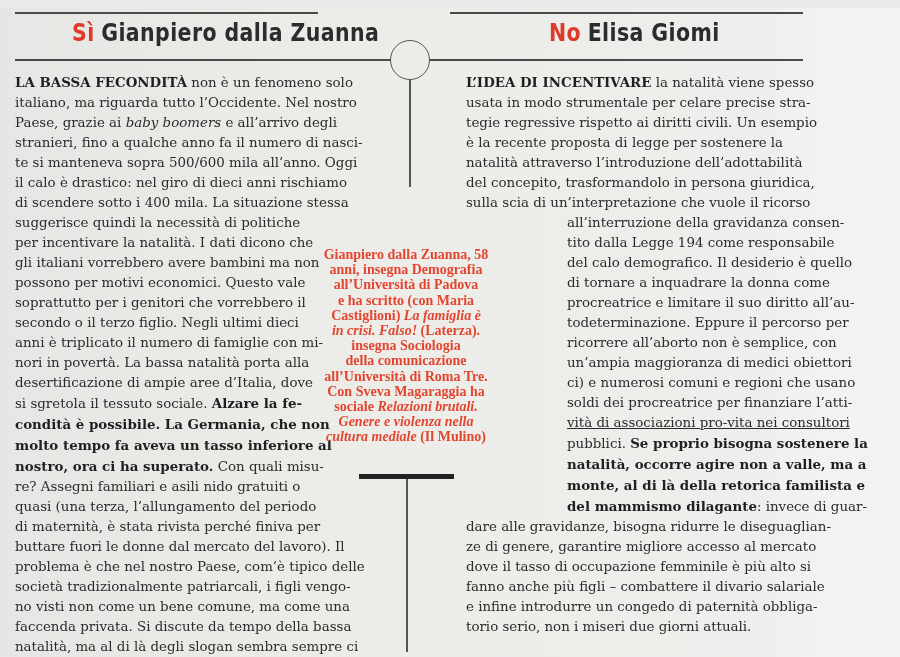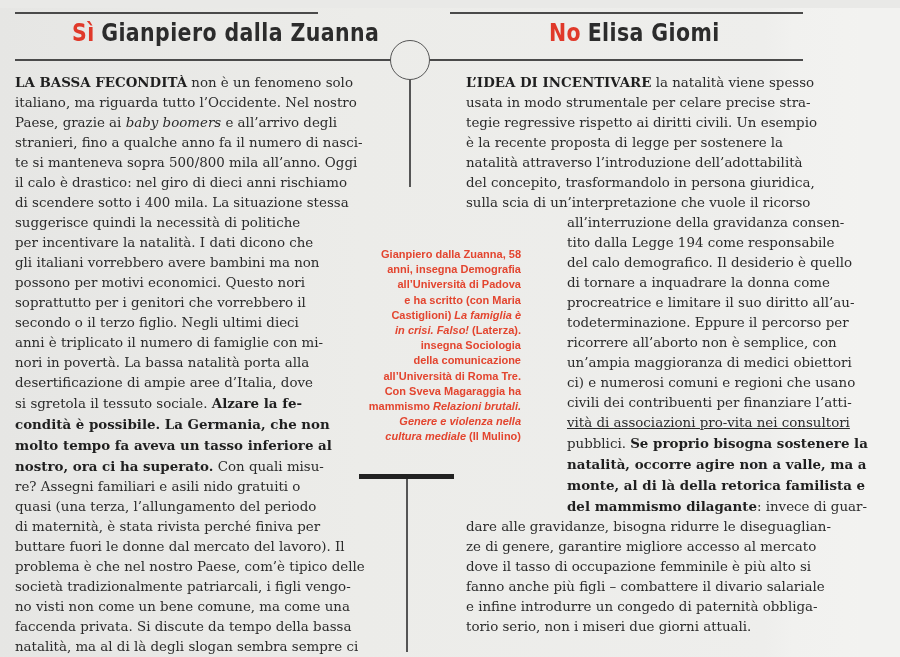--- a/index.html
+++ b/index.html
@@ -37,23 +37,23 @@
 
     .col {
       position: absolute; font-size: 13.4px; line-height: 20px; color: #2b2b2b;
     }
     .line { display: block; white-space: nowrap; }
     .col b { font-weight: bold; color: #1f1f1f; }
     .col i { font-style: italic; }
 
     .caption {
       position: absolute; left: 291px; top: 239px; width: 230px;
-      font-family: Liberation Sans, sans-serif;
-      font-size: 11px; line-height: 15.2px; font-weight: bold;
-      color: #e3452f; text-align: right;
+      font-family: Liberation Serif, serif;
+      font-size: 14px; line-height: 15.2px; font-weight: bold;
+      color: #e3452f; text-align: center;
     }
     .caption .cl { display: block; white-space: nowrap; }
     .caption i { font-style: italic; }
 
     .ghost {
       position: absolute; color: rgba(120,120,120,0.08);
       font-family: "DejaVu Serif", serif; font-weight: bold; white-space: nowrap;
     }
   </style>
 </head>
@@ -80,27 +80,27 @@
   </div>
   <div class="heading" style="left:549px;">
     <span class="vote">No</span><span>Elisa Giomi</span>
   </div>
 
   <div class="col" id="yes-col" style="left:15px; top:64px; width:395px;">
       <span class="line"><b>LA BASSA FECONDITÀ</b><span> non è un fenomeno solo</span></span>
       <span class="line"><span>italiano, ma riguarda tutto l’Occidente. Nel nostro</span></span>
       <span class="line"><span>Paese, grazie ai </span><i>baby boomers</i><span> e all’arrivo degli</span></span>
       <span class="line"><span>stranieri, fino a qualche anno fa il numero di nasci-</span></span>
-      <span class="line"><span>te si manteneva sopra 500/800 mila all’anno. Oggi</span></span>
+      <span class="line"><span>te si manteneva sopra 500/600 mila all’anno. Oggi</span></span>
       <span class="line"><span>il calo è drastico: nel giro di dieci anni rischiamo</span></span>
       <span class="line"><span>di scendere sotto i 400 mila. La situazione stessa</span></span>
       <span class="line"><span>suggerisce quindi la necessità di politiche</span></span>
       <span class="line"><span>per incentivare la natalità. I dati dicono che</span></span>
       <span class="line"><span>gli italiani vorrebbero avere bambini ma non</span></span>
-      <span class="line"><span>possono per motivi economici. Questo nori</span></span>
+      <span class="line"><span>possono per motivi economici. Questo vale</span></span>
       <span class="line"><span>soprattutto per i genitori che vorrebbero il</span></span>
       <span class="line"><span>secondo o il terzo figlio. Negli ultimi dieci</span></span>
       <span class="line"><span>anni è triplicato il numero di famiglie con mi-</span></span>
       <span class="line"><span>nori in povertà. La bassa natalità porta alla</span></span>
       <span class="line"><span>desertificazione di ampie aree d’Italia, dove</span></span>
       <span class="line"><span>si sgretola il tessuto sociale. </span><b>Alzare la fe-</b></span>
       <span class="line"><b>condità è possibile. La Germania, che non</b></span>
       <span class="line"><b>molto tempo fa aveva un tasso inferiore al</b></span>
       <span class="line"><b>nostro, ora ci ha superato.</b><span> Con quali misu-</span></span>
       <span class="line"><span>re? Assegni familiari e asili nido gratuiti o</span></span>
@@ -125,21 +125,21 @@
       <span class="line"><span>sulla scia di un’interpretazione che vuole il ricorso</span></span>
       <span class="line" style="padding-left: 101px;"><span>all’interruzione della gravidanza consen-</span></span>
       <span class="line" style="padding-left: 101px;"><span>tito dalla Legge 194 come responsabile</span></span>
       <span class="line" style="padding-left: 101px;"><span>del calo demografico. Il desiderio è quello</span></span>
       <span class="line" style="padding-left: 101px;"><span>di tornare a inquadrare la donna come</span></span>
       <span class="line" style="padding-left: 101px;"><span>procreatrice e limitare il suo diritto all’au-</span></span>
       <span class="line" style="padding-left: 101px;"><span>todeterminazione. Eppure il percorso per</span></span>
       <span class="line" style="padding-left: 101px;"><span>ricorrere all’aborto non è semplice, con</span></span>
       <span class="line" style="padding-left: 101px;"><span>un’ampia maggioranza di medici obiettori</span></span>
       <span class="line" style="padding-left: 101px;"><span>ci) e numerosi comuni e regioni che usano</span></span>
-      <span class="line" style="padding-left: 101px;"><span>civili dei contribuenti per finanziare l’atti-</span></span>
+      <span class="line" style="padding-left: 101px;"><span>soldi dei procreatrice per finanziare l’atti-</span></span>
       <span class="line" style="padding-left: 101px; text-decoration: underline;"><span>vità di associazioni pro-vita nei consultori</span></span>
       <span class="line" style="padding-left: 101px; text-align: right;"><span>pubblici. </span><b>Se proprio bisogna sostenere la</b></span>
       <span class="line" style="padding-left: 101px;"><b>natalità, occorre agire non a valle, ma a</b></span>
       <span class="line" style="padding-left: 101px;"><b>monte, al di là della retorica familista e</b></span>
       <span class="line" style="padding-left: 101px;"><b>del mammismo dilagante</b><span>: invece di guar-</span></span>
       <span class="line"><span>dare alle gravidanze, bisogna ridurre le diseguaglian-</span></span>
       <span class="line"><span>ze di genere, garantire migliore accesso al mercato</span></span>
       <span class="line"><span>dove il tasso di occupazione femminile è più alto si</span></span>
       <span class="line"><span>fanno anche più figli – combattere il divario salariale</span></span>
       <span class="line"><span>e infine introdurre un congedo di paternità obbliga-</span></span>
@@ -150,17 +150,17 @@
       <span class="cl"><span>Gianpiero dalla Zuanna, 58</span></span>
       <span class="cl"><span>anni, insegna Demografia</span></span>
       <span class="cl"><span>all’Università di Padova</span></span>
       <span class="cl"><span>e ha scritto (con Maria</span></span>
       <span class="cl"><span>Castiglioni) </span><i>La famiglia è</i></span>
       <span class="cl"><i>in crisi. Falso!</i><span> (Laterza).</span></span>
       <span class="cl"><span>insegna Sociologia</span></span>
       <span class="cl"><span>della comunicazione</span></span>
       <span class="cl"><span>all’Università di Roma Tre.</span></span>
       <span class="cl"><span>Con Sveva Magaraggia ha</span></span>
-      <span class="cl"><span>mammismo </span><i>Relazioni brutali.</i></span>
+      <span class="cl"><span>sociale </span><i>Relazioni brutali.</i></span>
       <span class="cl"><i>Genere e violenza nella</i></span>
       <span class="cl"><i>cultura mediale</i><span> (Il Mulino)</span></span>
     </div>
 </div>
 
 </body></html>

